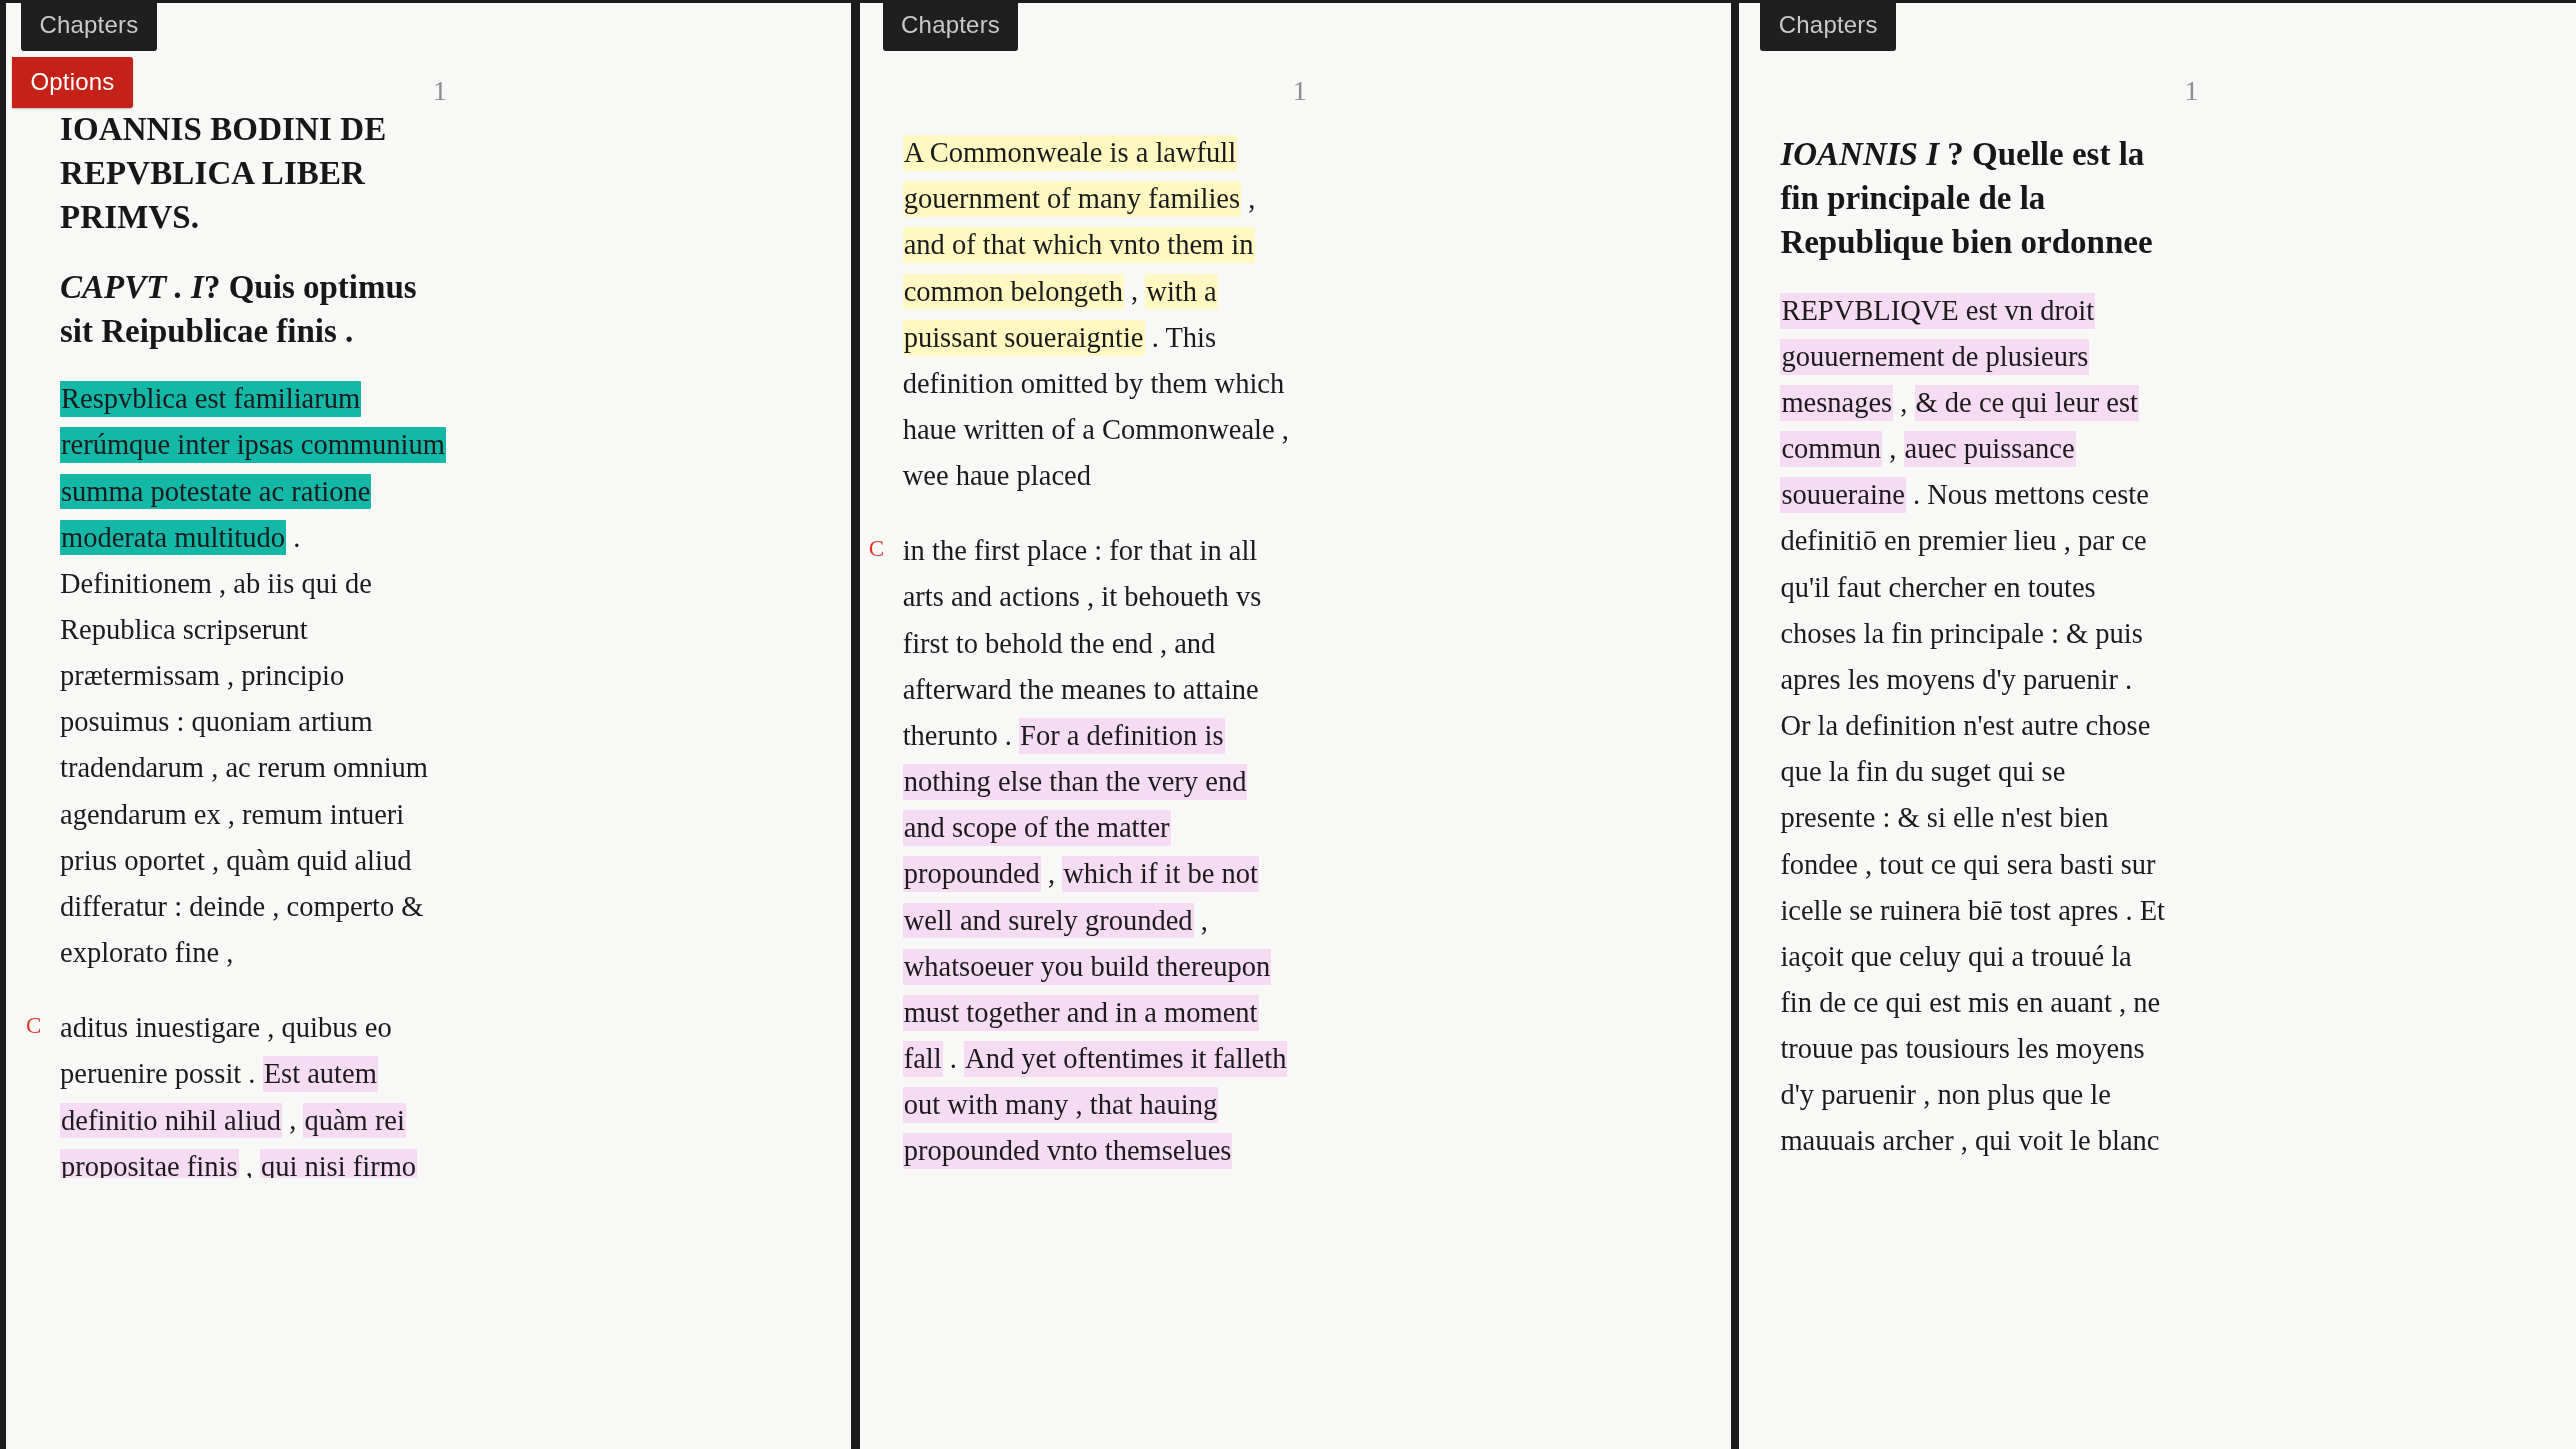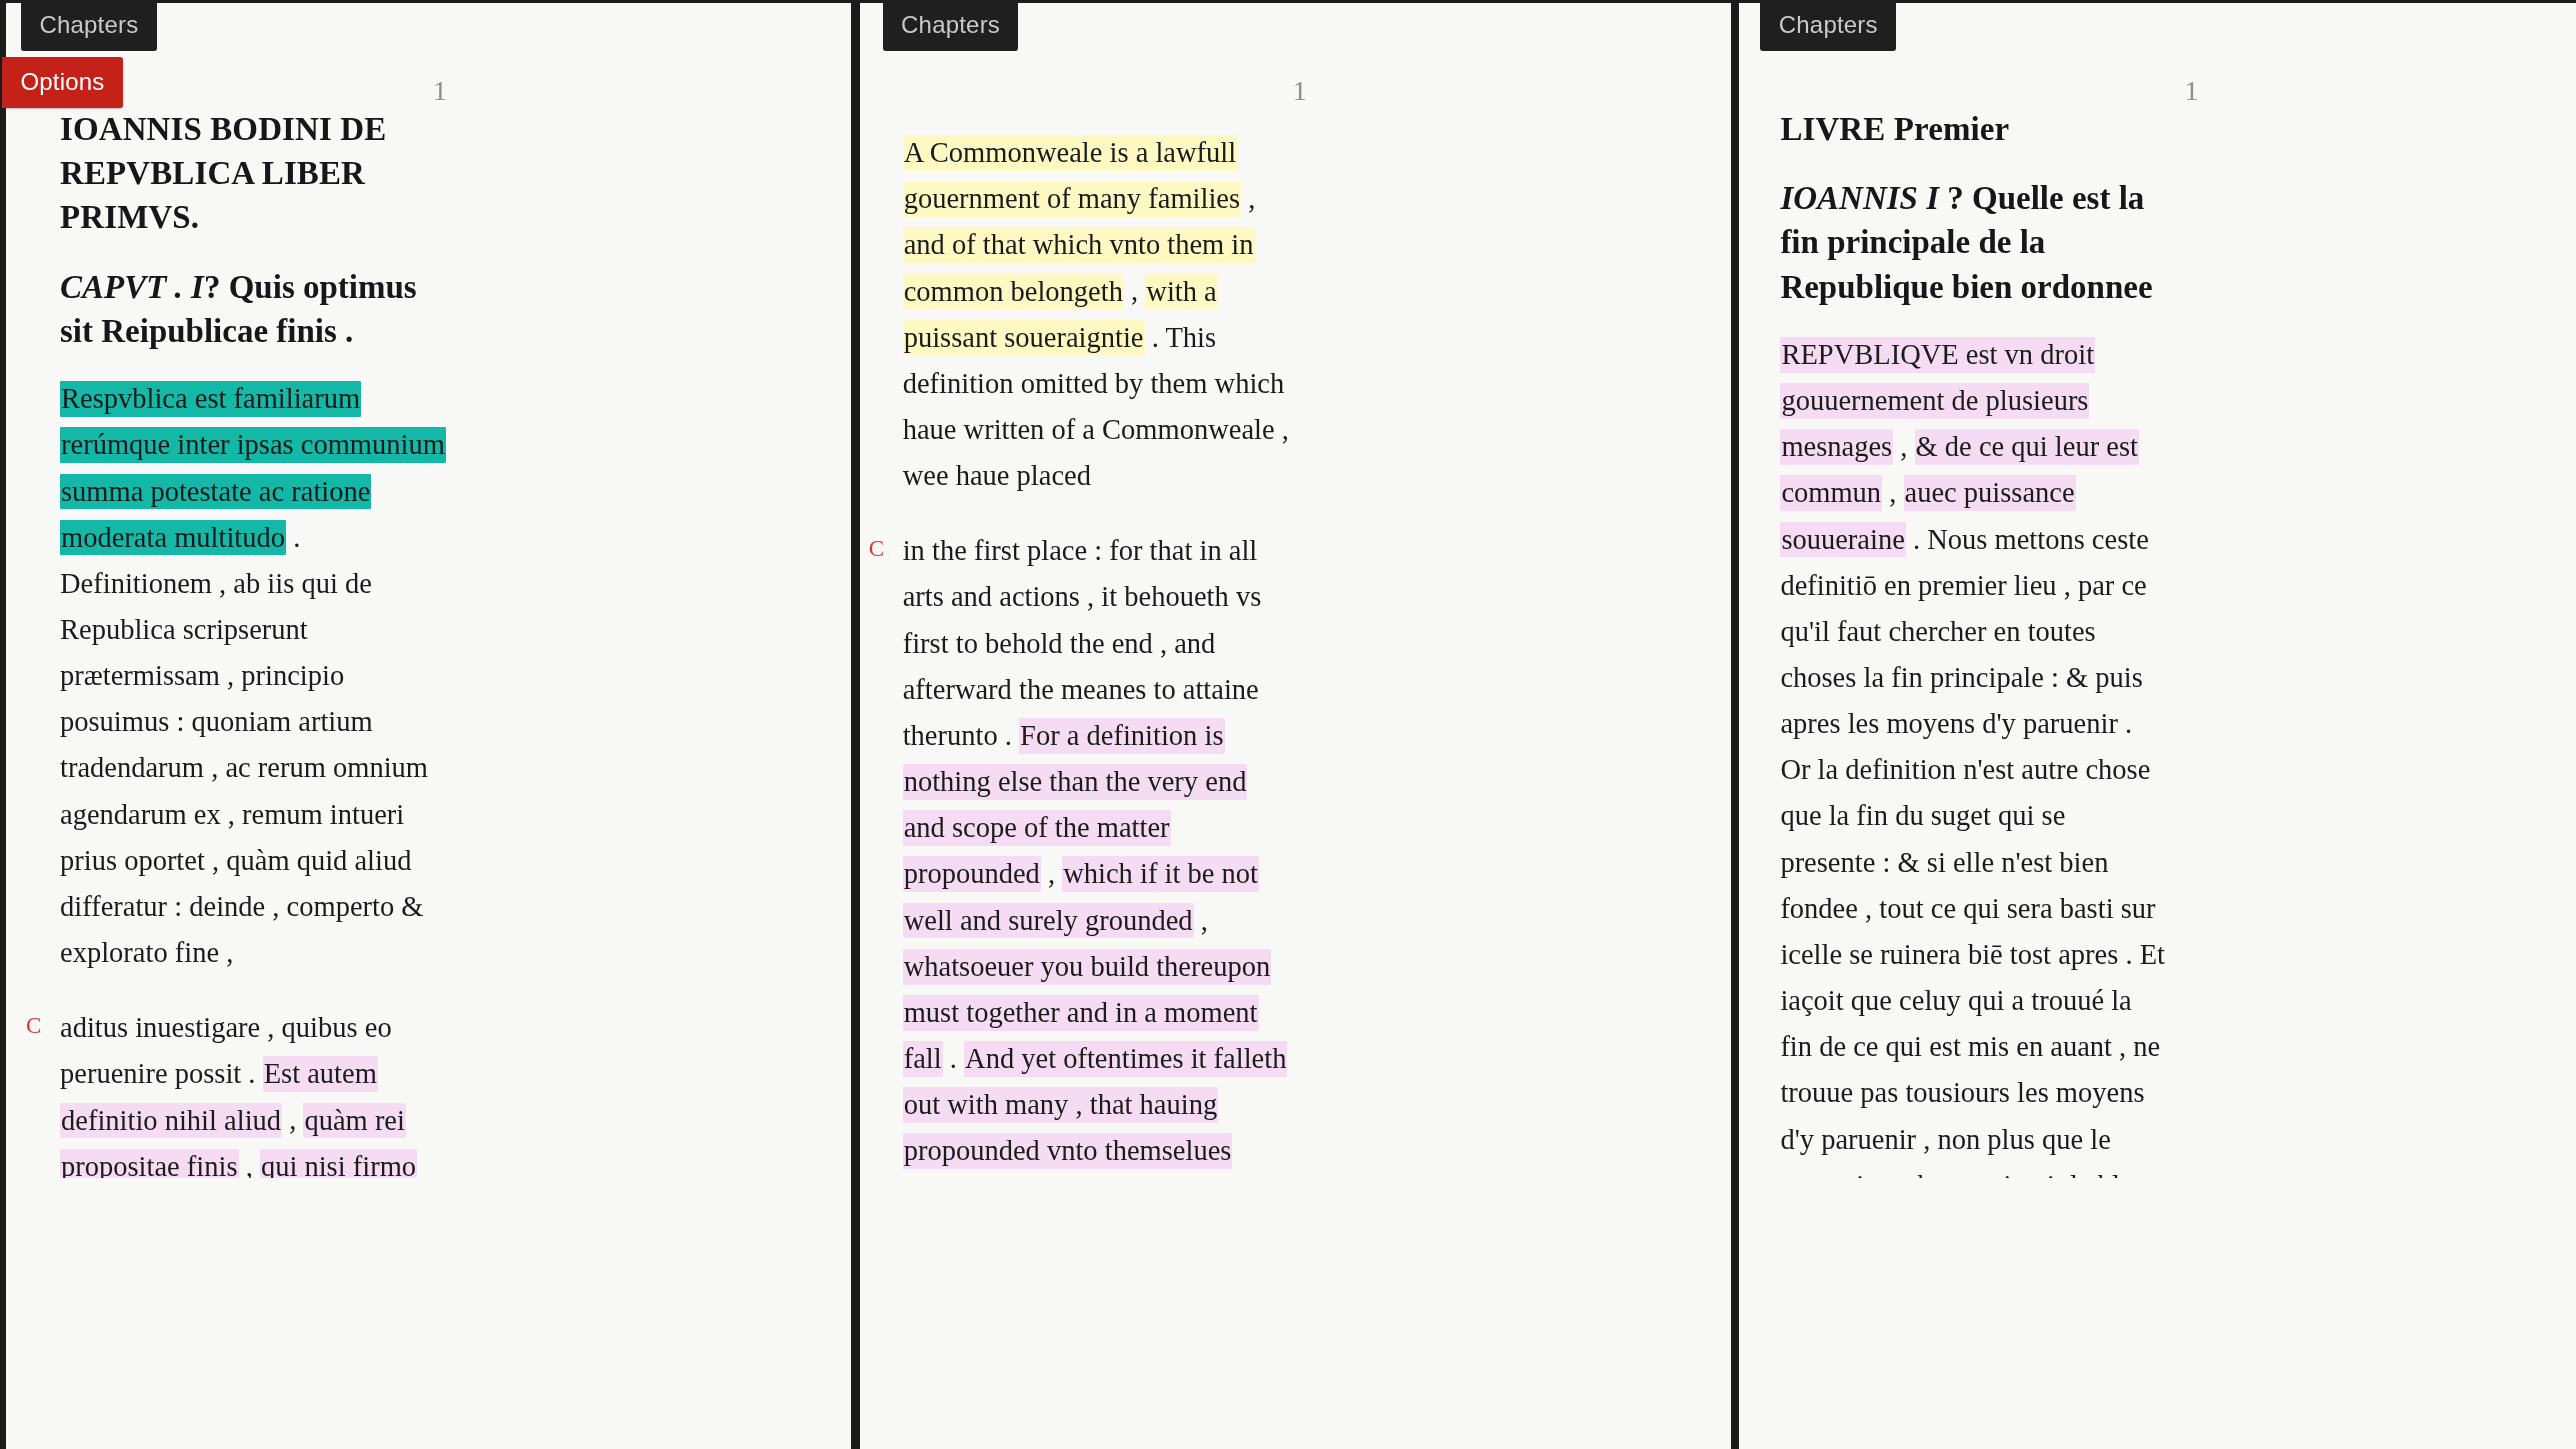--- a/index.html
+++ b/index.html
@@ -82,21 +82,21 @@
     color: #c9c9c9;
   }
   .chip-options {
     background: #c42218;
     color: #ffffff;
     box-shadow: 0 1px 1.9px rgba(0,0,0,0.25);
   }
 
   
   .c1-chapters { left: 21px;   top: 0px;  }
-  .c1-options  { left: 2px;    top: 57px; border-top-left-radius:0; border-bottom-left-radius:0; }
+  .c1-options  { left: 12px;    top: 57px; border-top-left-radius:0; border-bottom-left-radius:0; }
   .c2-chapters { left: 23px;   top: 0px;  }
   .c3-chapters { left: 21px;   top: 0px;  }
 
   
   .page-inner {
     position: relative;
     padding: 0 0 0 0;
     height: 100%;
   }
 
@@ -224,21 +224,20 @@
 
   <div class="col-divider"></div>
 
   <div class="column col-3 c3">
     <div class="chip chip-chapters c3-chapters">Chapters</div>
 
     <div class="page-inner">
       <div class="folio">1</div>
 
       <div class="textcol">
-        <div class="book-title">LIVRE Premier</div>
 
         <div class="chapter-head">
           <span class="chno">IOANNIS I</span>
           <span>?</span>
           <span>Quelle est la fin principale de la Republique bien ordonnee</span>
         </div>
 
         <div class="body-par"><span class="hl-v">REPVBLIQVE est vn droit gouuernement de plusieurs mesnages</span><span> , </span><span class="hl-v">&amp; de ce qui leur est commun</span><span> , </span><span class="hl-v">auec puissance souueraine</span><span> . Nous mettons ceste definitiō en premier lieu , par ce qu'il faut chercher en toutes choses la fin principale : &amp; puis apres les moyens d'y paruenir . Or la definition n'est autre chose que la fin du suget qui se presente : &amp; si elle n'est bien fondee , tout ce qui sera basti sur icelle se ruinera biē tost apres . Et iaçoit que celuy qui a trouué la fin de ce qui est mis en auant , ne trouue pas tousiours les moyens d'y paruenir , non plus que le mauuais archer , qui voit le blanc &amp; n'y vise pas : neantmoins auec l'adresse &amp; la peine qu'il emploira , il y pourra fraper , ou approcher : &amp; ne sera pas moins estimé , s'il ne touche au but , pourueu qu'il face tout ce qu'il doit pour y attaindre . Mais qui ne sçait la fin &amp; definition du suget qui luy est : proposé , cestuy - là est hors d'esperance de trouuer iamais les moyens d'y paruenir , non plus que celuy qui donne en l'air sans voir la bute . Deduisons donc</span></div>
       </div>
     </div>

